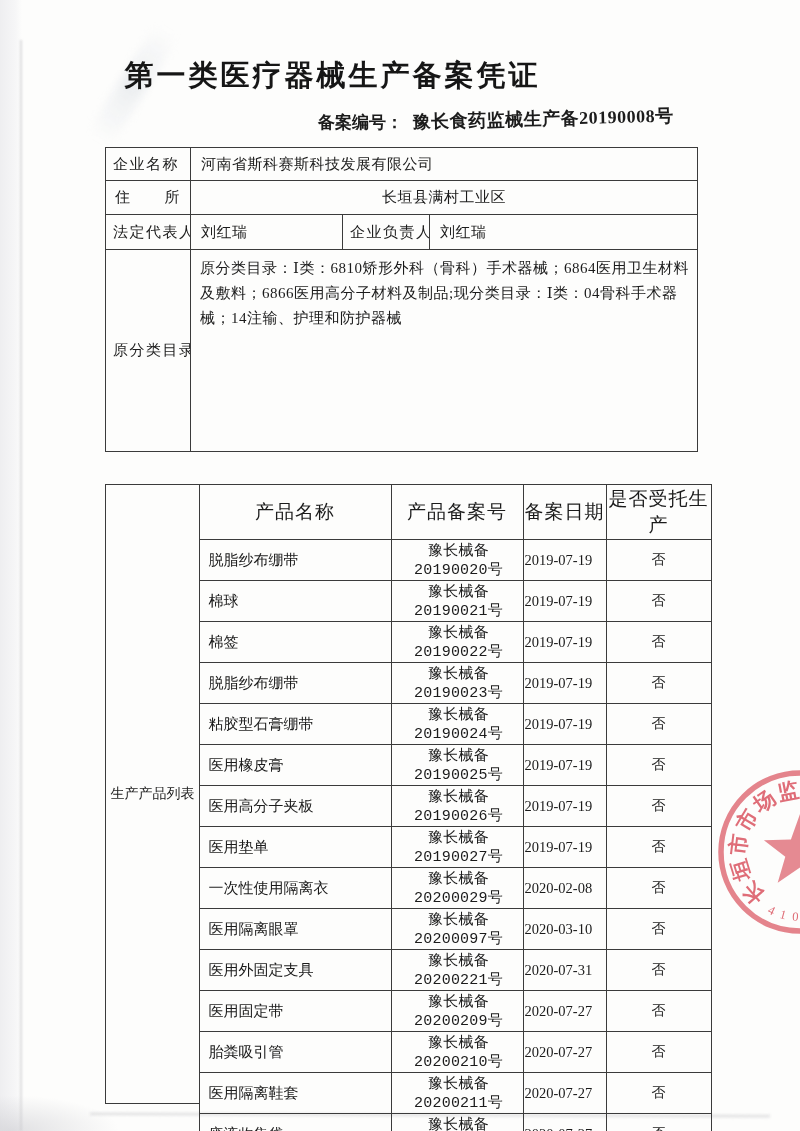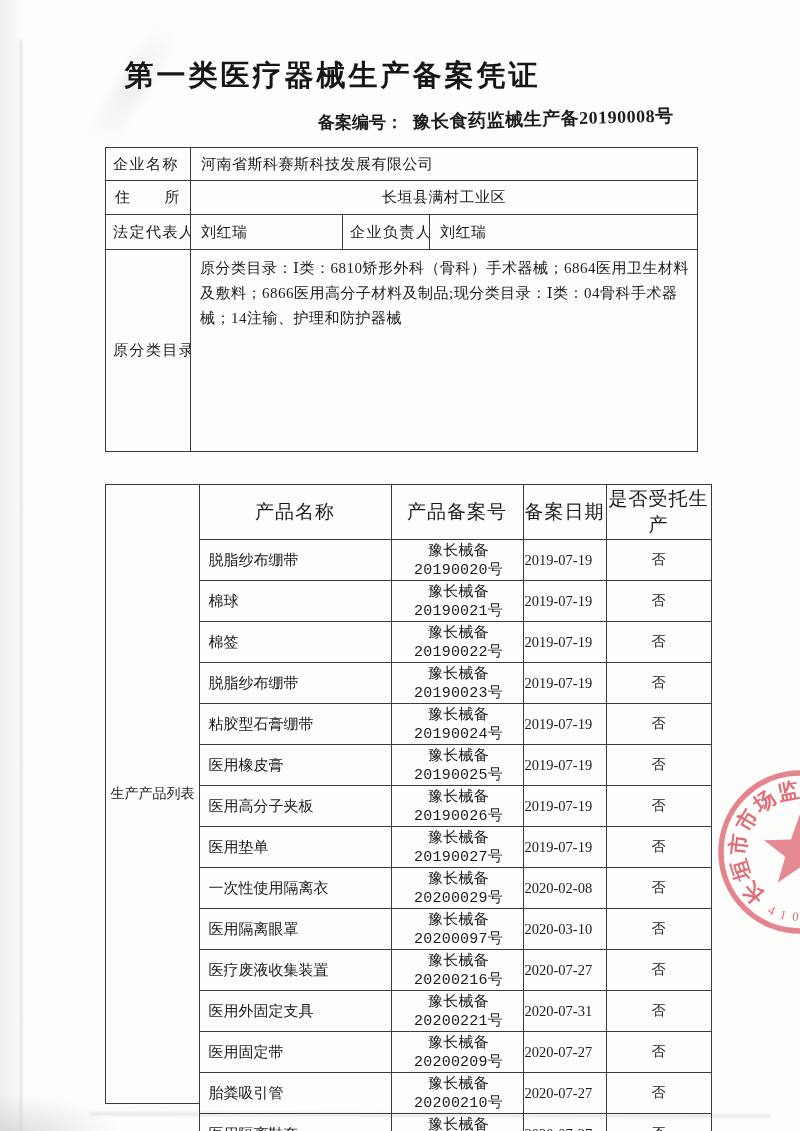--- a/index.html
+++ b/index.html
@@ -218,26 +218,20 @@
         <tr>
           <td class="pcol0">一次性使用隔离衣</td>
           <td class="pcol1">豫长械备20200029号</td>
           <td class="pcol2">2020-02-08</td>
           <td class="pcol3">否</td>
         </tr>
         <tr>
           <td class="pcol0">医用隔离眼罩</td>
           <td class="pcol1">豫长械备20200097号</td>
           <td class="pcol2">2020-03-10</td>
-          <td class="pcol3">否</td>
-        </tr>
-        <tr>
-          <td class="pcol0">医疗废液收集装置</td>
-          <td class="pcol1">豫长械备20200216号</td>
-          <td class="pcol2">2020-07-27</td>
           <td class="pcol3">否</td>
         </tr>
         <tr>
           <td class="pcol0">医用外固定支具</td>
           <td class="pcol1">豫长械备20200221号</td>
           <td class="pcol2">2020-07-31</td>
           <td class="pcol3">否</td>
         </tr>
         <tr>
           <td class="pcol0">医用固定带</td>

